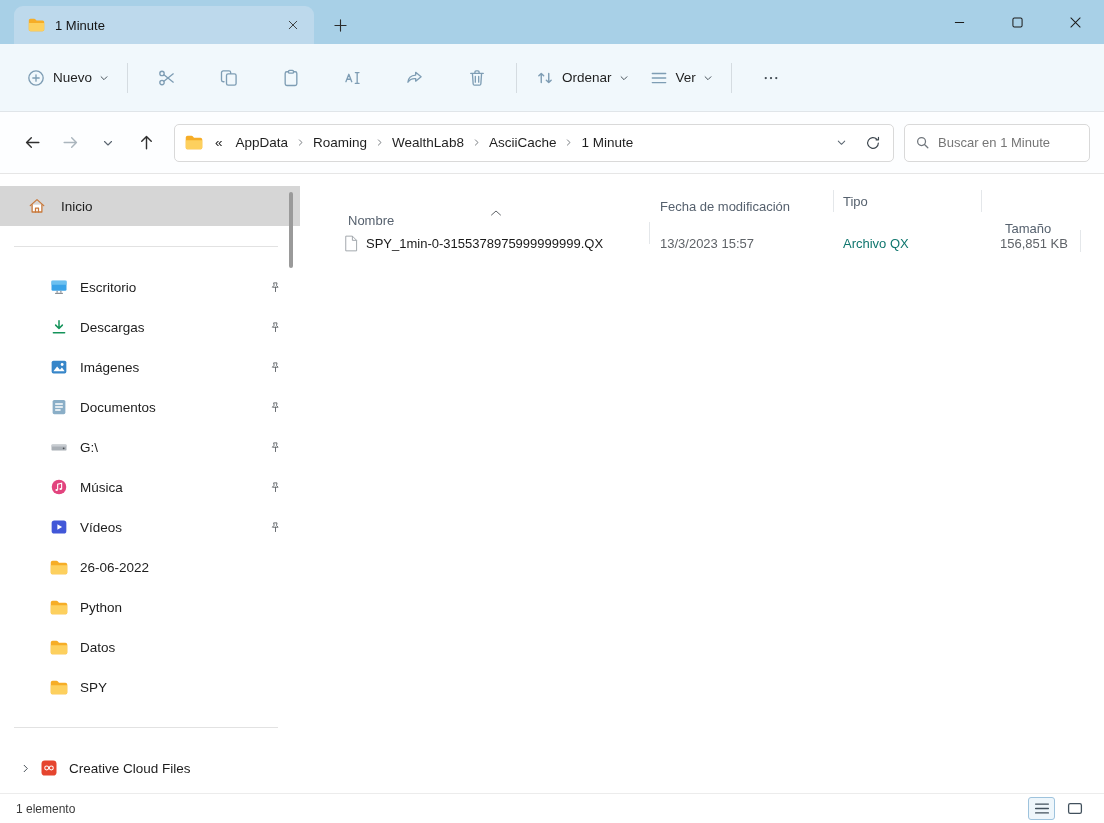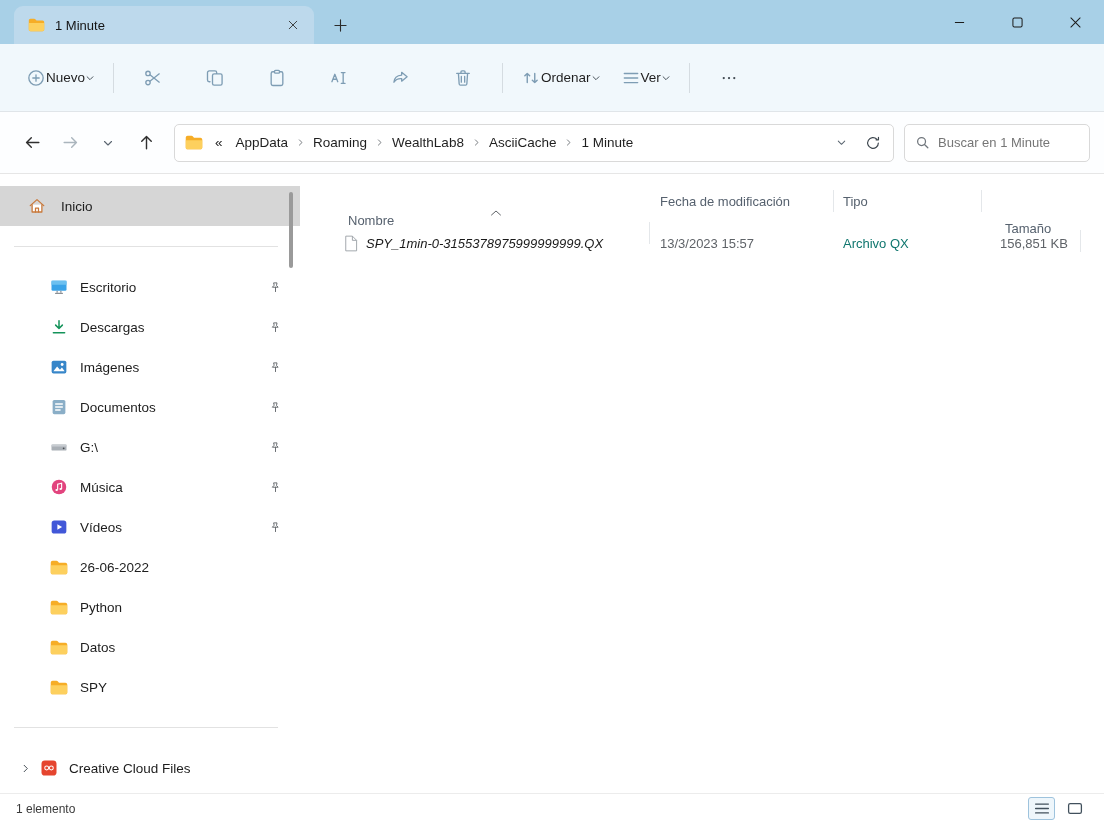--- a/index.html
+++ b/index.html
@@ -24,21 +24,21 @@
   .newtab { width:32px; height:30px; margin:0 0 4px 10px; border-radius:5px; display:flex; align-items:center; justify-content:center; cursor:pointer; }
   .wincontrols { display:flex; }
   .wc { width:58px; height:44px; display:flex; align-items:center; justify-content:center; cursor:pointer; }
 
   
   .toolbar {
     height:68px; flex:0 0 auto; background:#f1f8fc; border-bottom:1px solid #e0e5e9;
     display:flex; align-items:center; padding:0 16px;
   }
   .tbtn {
-    display:flex; align-items:center; padding:9px 10px; border-radius:5px; cursor:pointer;
+    display:flex; align-items:center; gap:7px; padding:9px 10px; border-radius:5px; cursor:pointer;
   }
   .tlabel { font-size:13.5px; color:#1f1f1f; white-space:nowrap; }
   .iconbtn { width:44px; height:38px; margin:0 9px; border-radius:5px; display:flex; align-items:center; justify-content:center; cursor:pointer; }
   .tdivider { width:1px; height:30px; background:#d5dce1; margin:0 8px; }
   .tbico { color:#7e9db4; display:flex; }
   .chev { color:#4a545c; display:flex; }
 
   
   .addressrow {
     height:62px; flex:0 0 auto; background:#fdfeff; border-bottom:1px solid #e6e6e6;
@@ -75,27 +75,27 @@
   .sdivider { height:1px; background:#e2e2e2; margin:20px 22px 20px 14px; }
   .sscroll { position:absolute; right:7px; top:18px; width:4px; height:76px; background:#9a9a9a; border-radius:2px; cursor:pointer; }
   .sicon { display:flex; flex:0 0 auto; }
 
   
   .main { flex:1; min-width:0; display:flex; flex-direction:column; }
   .listheader { display:flex; margin-top:14px; height:26px; }
   .hcol { position:relative; display:flex; align-items:center; font-size:13px; color:#56616e; cursor:pointer; white-space:nowrap; }
   .hcol::after { content:""; position:absolute; right:0; top:2px; height:22px; width:1px; background:#e4e7ea; }
   .hcol.name { width:350px; padding-left:48px;margin-top:32px; }
-  .hcol.date { width:184px; padding-left:10px; }
+  .hcol.date { width:184px; padding-left:10px;align-items:flex-end; }
   .hcol.type { width:148px; padding-left:9px; }
   .hcol.size { width:99px;  padding-left:23px;margin-top:40px; }
   .sortcaret { position:absolute; left:190px; top:-11px; display:flex; }
   .filerow { display:flex; align-items:center; height:34px; margin-top:12px; font-size:13px; cursor:pointer; }
   .fcell { white-space:nowrap; overflow:hidden; }
-  .fcell.name { width:350px; padding-left:44px; display:flex; align-items:center; gap:8px; color:#191919;font-style:italic; }
+  .fcell.name { width:350px; padding-left:44px; display:flex; align-items:center; gap:8px; color:#191919; }
   .fcell.date { width:184px; padding-left:10px; color:#5f6368; }
   .fcell.type { width:148px; padding-left:9px; color:#0f766e; }
   .fcell.size { width:120px; padding-left:18px; color:#5f6368; }
 
   
   .statusbar { height:30px; flex:0 0 auto; border-top:1px solid #ececec; display:flex; align-items:center; padding:0 16px 0 16px; font-size:12px; color:#3a3a3a; }
   .viewtoggles { margin-left:auto; display:flex; gap:6px; align-items:center; }
   .vbtn { width:27px; height:23px; border-radius:3px; display:flex; align-items:center; justify-content:center; cursor:pointer; border:1px solid transparent; }
   .vbtn.active { border-color:#9ec3dd; background:#eef6fb; }
 

